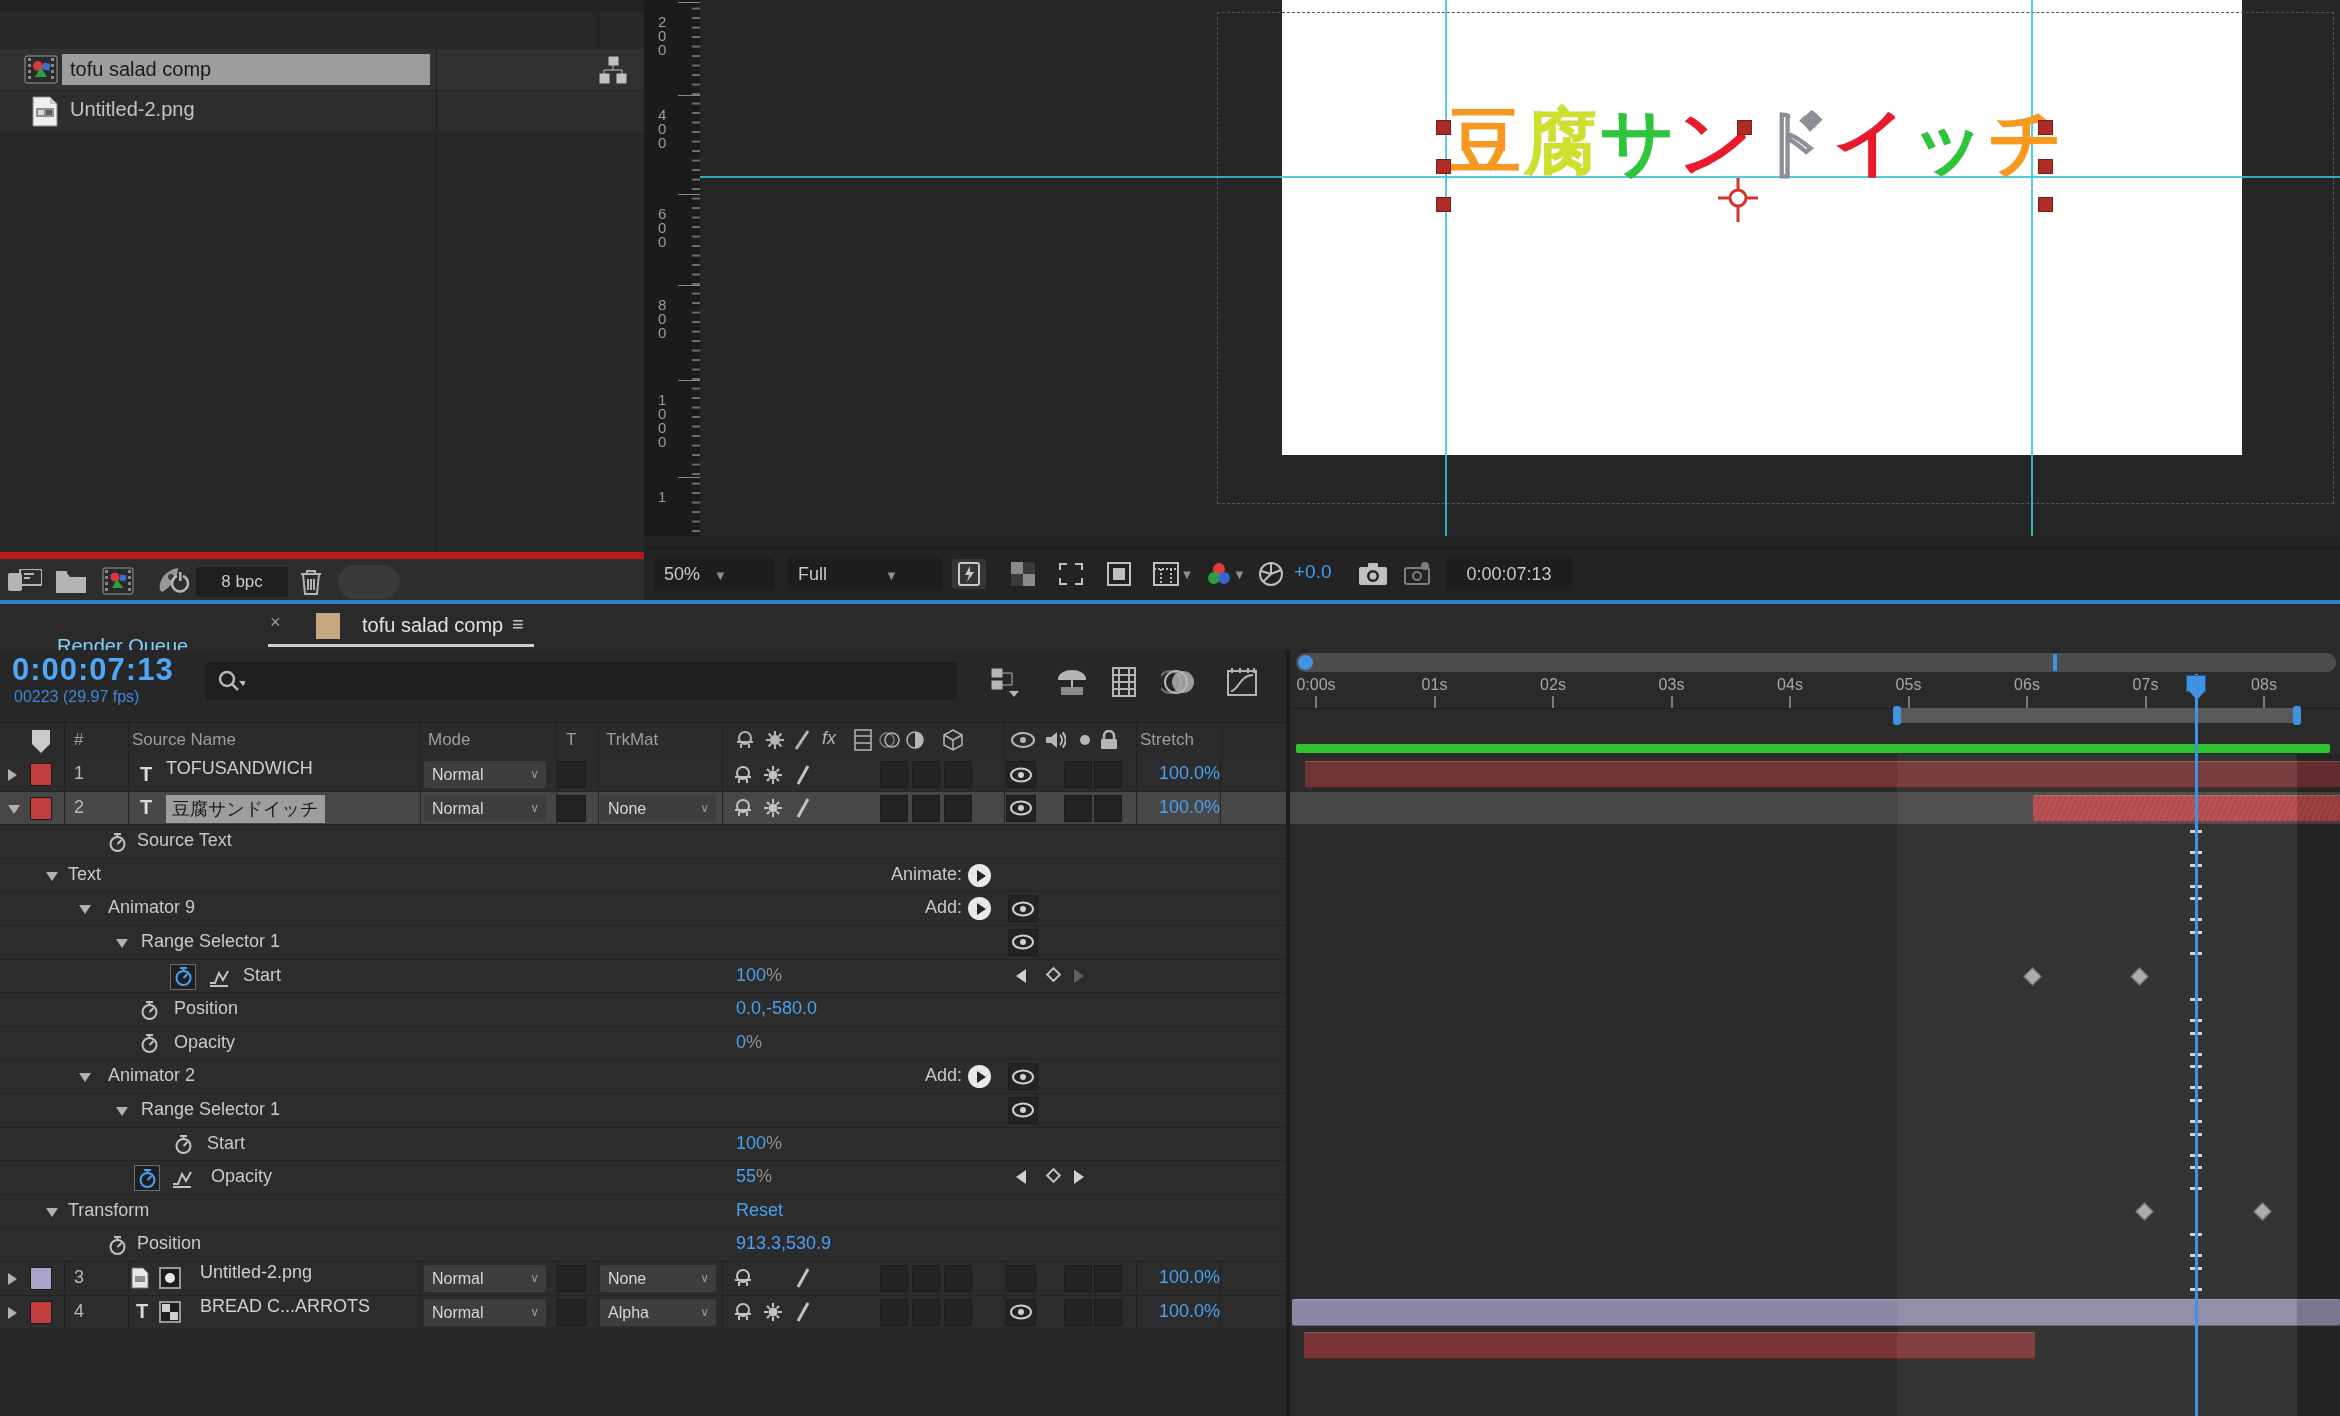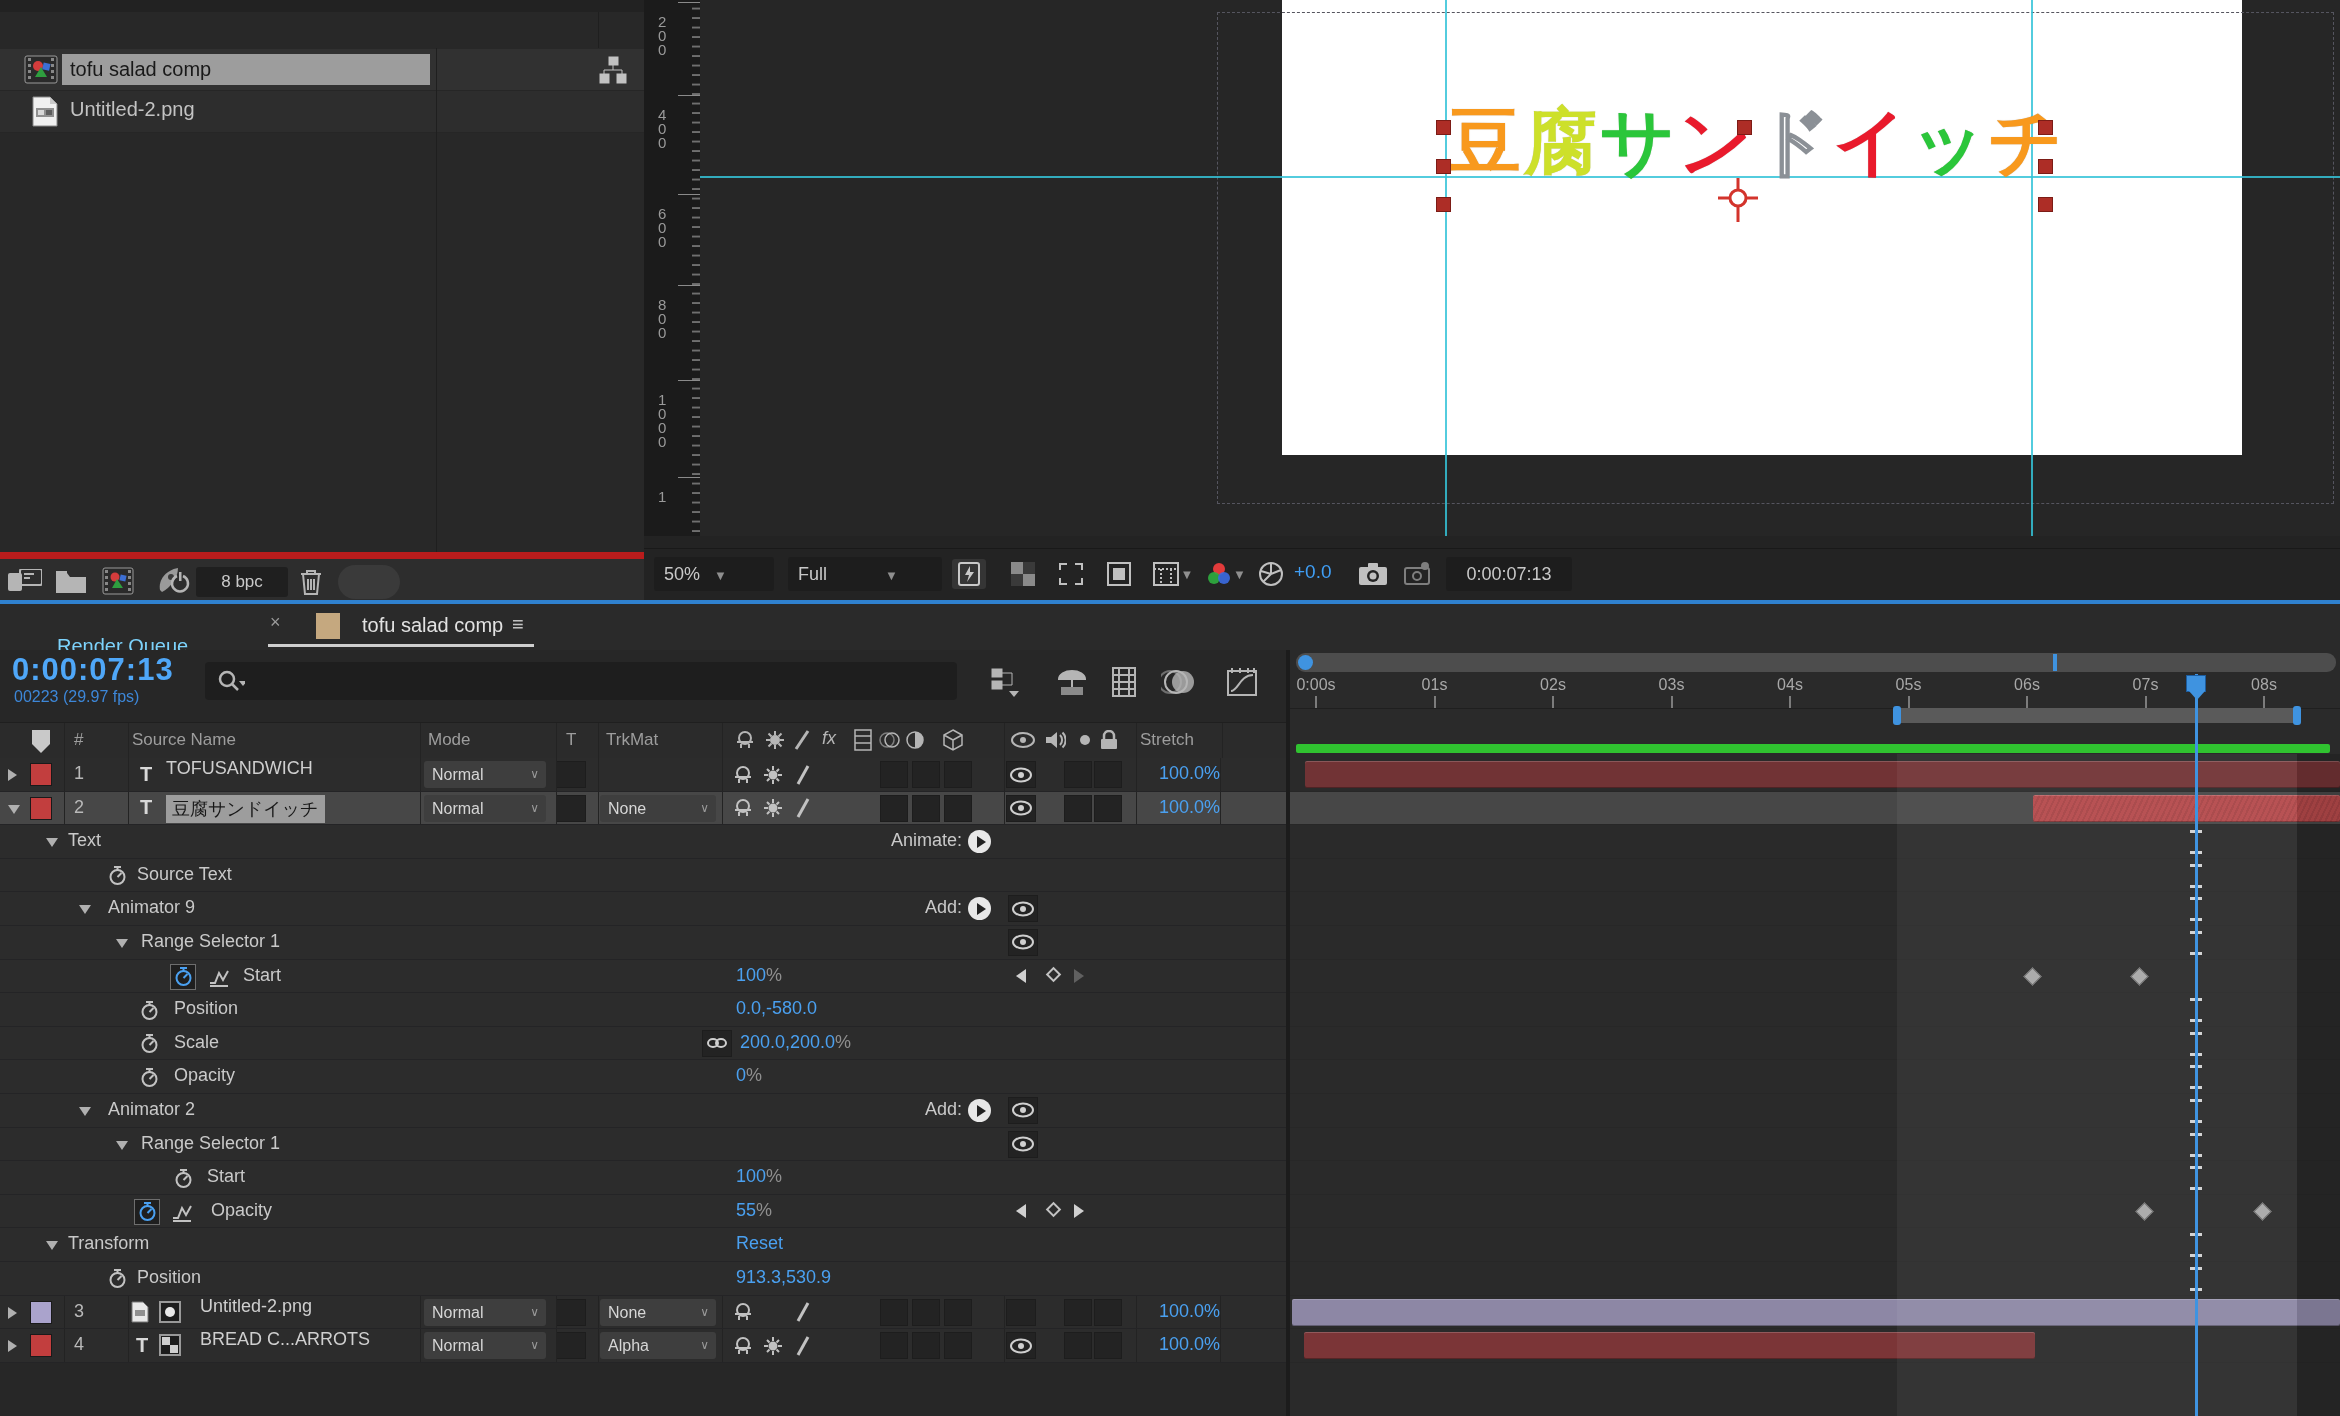--- a/index.html
+++ b/index.html
@@ -570,33 +570,33 @@
         <span class="sep" style="left: 128px;"></span>
         <span class="sep" style="left: 420px;"></span>
         <span class="sep" style="left: 556px;"></span>
         <span class="sep" style="left: 598px;"></span>
         <span class="sep" style="left: 722px;"></span>
         <span class="sep" style="left: 1004px;"></span>
         <span class="sep" style="left: 1136px;"></span>
         <span class="sep" style="left: 1220px;"></span>
       </div>
       <div class="trow">
+        <span class="swplain" style="left: 104px;">
+          <svg width="19" height="21" fill="none" stroke="#c2c2c2" stroke-width="2">
+            <circle cx="9.5" cy="12" r="7"></circle>
+            <path d="M6 2 h7 M9.5 2 v3 M9.5 12 l4-4"></path>
+          </svg>
+        </span>
+        <span class="plabel" style="left: 137px;">Source Text</span>
+      </div>
+      <div class="trow">
         <span class="twirl-o" style="left: 46px;"></span>
         <span class="plabel" style="left: 68px;">Text</span>
         <span class="rlabel">Animate:</span>
         <span class="playbtn"></span>
-      </div>
-      <div class="trow">
-        <span class="swplain" style="left: 104px;">
-          <svg width="19" height="21" fill="none" stroke="#c2c2c2" stroke-width="2">
-            <circle cx="9.5" cy="12" r="7"></circle>
-            <path d="M6 2 h7 M9.5 2 v3 M9.5 12 l4-4"></path>
-          </svg>
-        </span>
-        <span class="plabel" style="left: 137px;">Source Text</span>
       </div>
       <div class="trow">
         <span class="twirl-o" style="left: 79px;"></span>
         <span class="plabel" style="left: 108px;">Animator 9</span>
         <span class="rlabel">Add:</span>
         <span class="playbtn"></span>
         <span class="eyebtn" style="left: 1008px;">
           <svg width="22" height="16">
             <ellipse cx="11" cy="8" rx="10" ry="6.5" fill="none" stroke="#cfcfcf" stroke-width="2"></ellipse>
             <circle cx="11" cy="8" r="3" fill="#cfcfcf"></circle>
@@ -634,36 +634,20 @@
       </div>
       <div class="trow">
         <span class="swplain" style="left: 136px;">
           <svg width="19" height="21" fill="none" stroke="#c2c2c2" stroke-width="2">
             <circle cx="9.5" cy="12" r="7"></circle>
             <path d="M6 2 h7 M9.5 2 v3 M9.5 12 l4-4"></path>
           </svg>
         </span>
         <span class="plabel" style="left: 174px;">Position</span>
         <span class="pvalue">0.0,-580.0</span>
-      </div>
-      <div class="trow">
-        <span class="swplain" style="left: 136px;">
-          <svg width="19" height="21" fill="none" stroke="#c2c2c2" stroke-width="2">
-            <circle cx="9.5" cy="12" r="7"></circle>
-            <path d="M6 2 h7 M9.5 2 v3 M9.5 12 l4-4"></path>
-          </svg>
-        </span>
-        <span class="plabel" style="left: 174px;">Scale</span>
-        <span class="eyebtn" style="left: 702px;">
-          <svg width="20" height="14" fill="none" stroke="#cfcfcf" stroke-width="2">
-            <ellipse cx="6" cy="7" rx="5" ry="4"></ellipse>
-            <ellipse cx="14" cy="7" rx="5" ry="4"></ellipse>
-          </svg>
-        </span>
-        <span class="pvalue" style="left: 740px;">200.0,200.0<span class="suf">%</span></span>
       </div>
       <div class="trow">
         <span class="swplain" style="left: 136px;">
           <svg width="19" height="21" fill="none" stroke="#c2c2c2" stroke-width="2">
             <circle cx="9.5" cy="12" r="7"></circle>
             <path d="M6 2 h7 M9.5 2 v3 M9.5 12 l4-4"></path>
           </svg>
         </span>
         <span class="plabel" style="left: 174px;">Opacity</span>
         <span class="pvalue">0<span class="suf">%</span></span>

